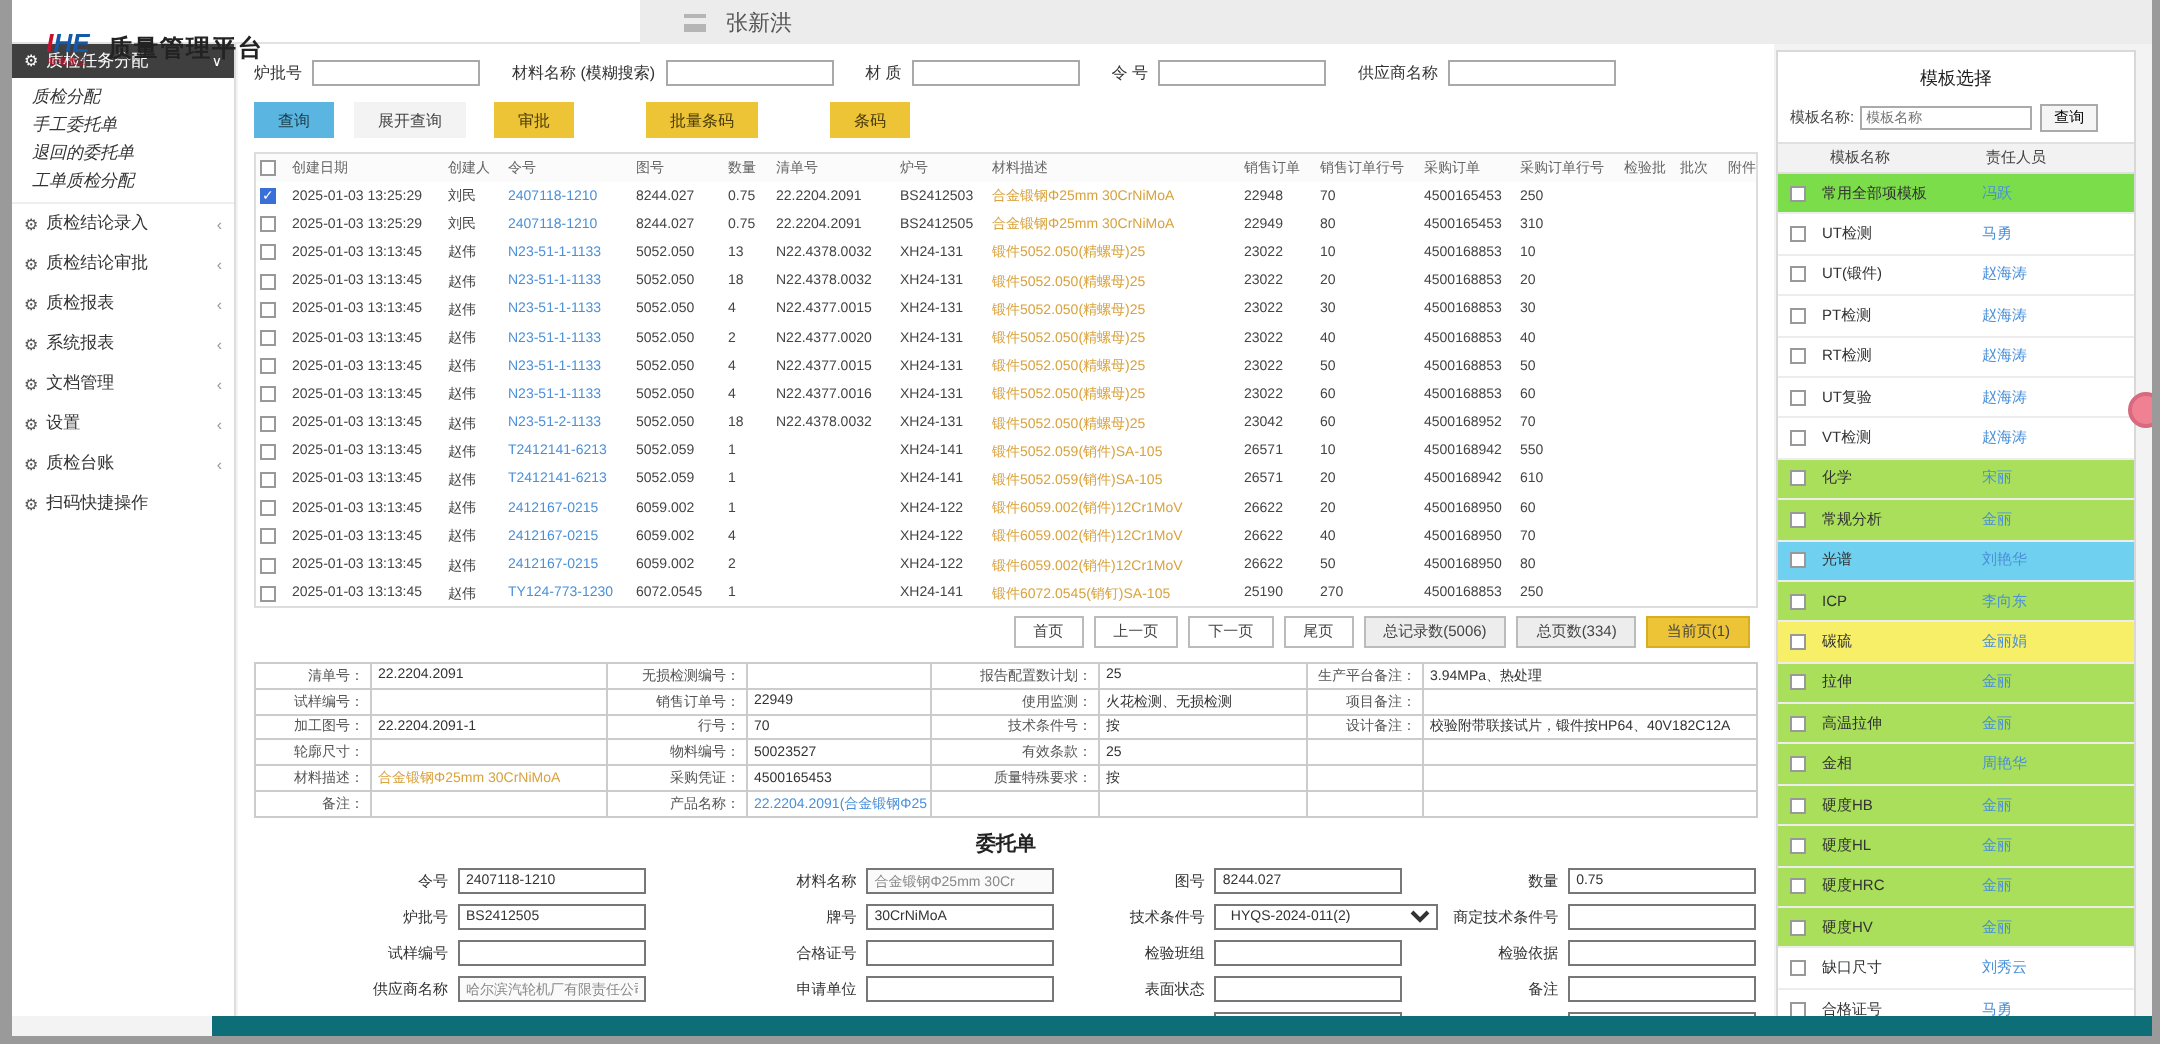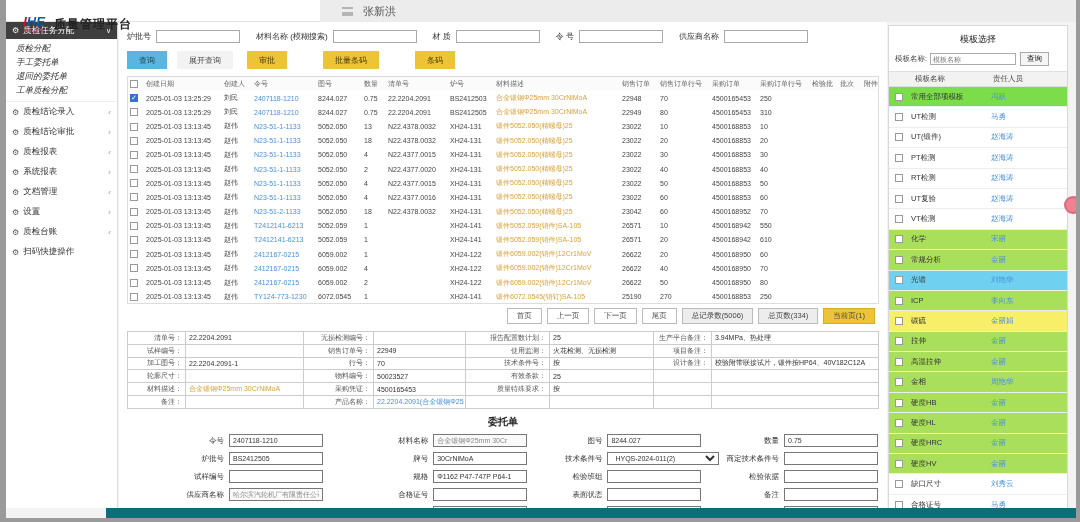--- a/index.html
+++ b/index.html
@@ -617,24 +617,20 @@
         <div class="form-col c2">
           <div class="form-row">
             <span class="fl">材料名称</span>
             <input disabled="" value="合金锻钢Φ25mm 30Cr" style="">
           </div>
           <div class="form-row">
             <span class="fl">牌号</span>
             <input value="30CrNiMoA" style="">
           </div>
           <div class="form-row">
-            <span class="fl">规格</span>
-            <input value="Φ1162 P47-747P P64-1" style="">
-          </div>
-          <div class="form-row">
             <span class="fl">合格证号</span>
             <input style="">
           </div>
           <div class="form-row">
             <span class="fl">申请单位</span>
             <input style="">
           </div>
         </div>
         <div class="form-col c3">
           <div class="form-row">

